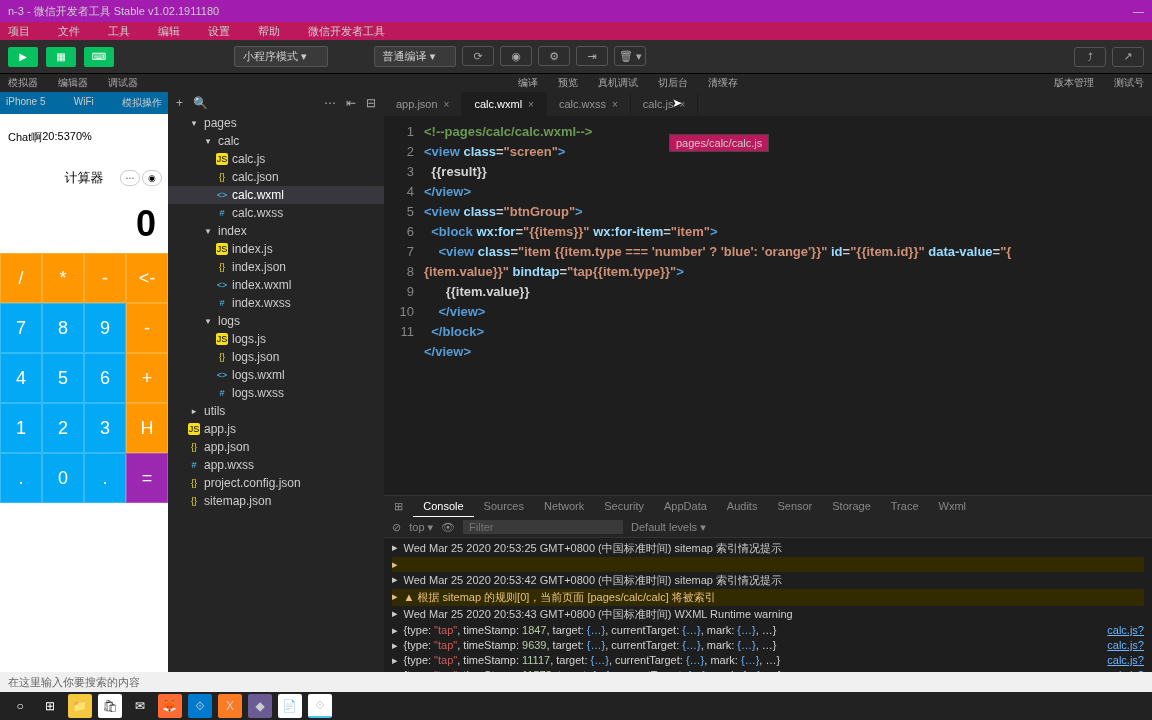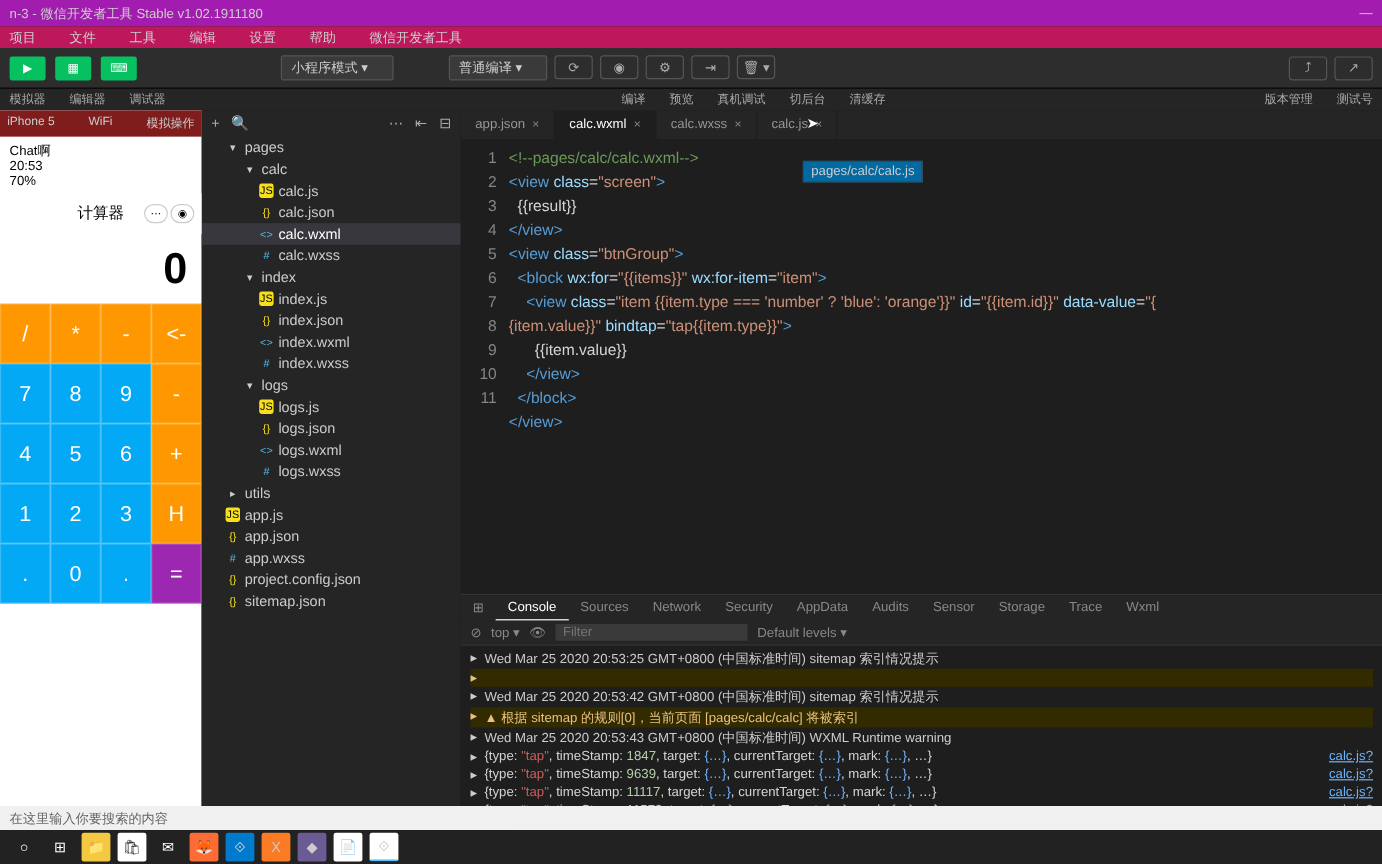--- a/index.html
+++ b/index.html
@@ -9,22 +9,22 @@
 .menubar span { cursor: pointer; }
 .maintoolbar { background: #2d2d2d; height: 34px; display: flex; align-items: center; border-bottom: 1px solid #000; }
 .btn-green { background: #07c160; width: 30px; height: 20px; border-radius: 2px; margin-left: 8px; display: flex; align-items: center; justify-content: center; color: #fff; font-size: 10px; }
 .dropdown { background: #3a3a3a; color: #ccc; font-size: 11px; padding: 2px 20px 2px 8px; border: 1px solid #555; border-radius: 2px; position: relative; }
 .toolbar-center { display: flex; gap: 6px; align-items: flex-start; margin-left: 120px; }
 .icon-btn { width: 32px; height: 20px; border: 1px solid #555; border-radius: 3px; display: flex; align-items: center; justify-content: center; color: #aaa; font-size: 11px; }
 .toolbar-right { margin-left: auto; margin-right: 8px; display: flex; gap: 6px; align-items: center; }
 .subbar { background: #252526; height: 18px; display: flex; align-items: center; padding: 0 8px; gap: 20px; font-size: 10px; color: #aaa; }
 .main-area { display: flex; height: 606px; }
 .simulator { width: 168px; background: #fff; display: flex; flex-direction: column; }
-.sim-top { background: #7f1d1d; color: #ccc; font-size: 10px; padding: 4px 6px; display: flex; justify-content: space-between; }
-.sim-status { background: #fff; color: #000; padding: 4px 8px; font-size: 11px; display: flex; justify-content: flex-start; flex-direction: column; }
+.sim-top { background: #0369a1; color: #ccc; font-size: 10px; padding: 4px 6px; display: flex; justify-content: space-between; }
+.sim-status { background: #fff; color: #000; padding: 16px 8px; font-size: 11px; display: flex; justify-content: flex-start; }
 .sim-header { background: #fff; color: #000; padding: 8px; display: flex; align-items: center; justify-content: center; position: relative; font-size: 13px; }
 .sim-capsule { position: absolute; right: 6px; display: flex; gap: 2px; }
 .sim-cap-btn { width: 20px; height: 16px; border: 1px solid #ccc; border-radius: 10px; font-size: 9px; display: flex; align-items: center; justify-content: center; }
 .sim-screen { background: #fff; color: #000; font-size: 36px; text-align: right; padding: 8px 12px; font-weight: bold; }
 .calc-grid { display: grid; grid-template-columns: repeat(4, 1fr); grid-auto-rows: 50px; }
 .calc-btn { display: flex; align-items: center; justify-content: center; font-size: 18px; color: #fff; border: 1px solid rgba(255,255,255,0.2); }
 .orange { background: #ff9800; }
 .blue { background: #03a9f4; }
 .purple { background: #9c27b0; }
 .sim-bottom { background: #2d2d2d; color: #888; font-size: 10px; padding: 4px 8px; margin-top: auto; display: flex; gap: 16px; }
@@ -41,27 +41,27 @@
 .ico-wxml { color: #4fc3f7; }
 .ico-wxss { color: #4fc3f7; }
 .ico-folder { color: #ccc; }
 .editor-area { flex: 1; display: flex; flex-direction: column; background: #1e1e1e; }
 .tabs { display: flex; background: #252526; height: 24px; }
 .tab { padding: 4px 12px; font-size: 11px; color: #969696; display: flex; align-items: center; gap: 6px; border-right: 1px solid #1e1e1e; cursor: pointer; }
 .tab.active { background: #1e1e1e; color: #fff; }
 .close-x { font-size: 10px; color: #888; }
 .code-area { flex: 1; display: flex; font-family: Consolas, monospace; font-size: 13px; position: relative; }
 .gutter { width: 40px; text-align: right; color: #858585; padding: 6px 10px 6px 0; line-height: 20px; }
-.code { padding: 6px 0; line-height: 20px; white-space: pre; }
+.code { padding: 6px 0; line-height: 20px; white-space: pre; font-weight: bold; }
 .c-comment { color: #6a9955; }
 .c-tag { color: #569cd6; }
 .c-attr { color: #9cdcfe; }
 .c-str { color: #ce9178; }
 .c-text { color: #d4d4d4; }
-.hover-tooltip { position: absolute; left: 285px; top: 18px; background: #0369a1; border: 1px solid #454545; padding: 2px 6px; font-size: 11px; color: #ccc; }
+.hover-tooltip { position: absolute; left: 285px; top: 18px; background: #be185d; border: 1px solid #454545; padding: 2px 6px; font-size: 11px; color: #ccc; }
 .status-bar { background: #2d2d2d; color: #ccc; font-size: 10px; padding: 3px 10px; display: flex; justify-content: space-between; }
 .console-area { background: #1e1e1e; border-top: 1px solid #333; }
 .console-tabs { display: flex; gap: 0; background: #252526; font-size: 11px; }
 .ctab { padding: 4px 10px; color: #888; cursor: pointer; }
 .ctab.active { color: #fff; border-bottom: 1px solid #fff; }
 .console-toolbar { display: flex; align-items: center; gap: 8px; padding: 3px 8px; font-size: 11px; color: #888; background: #252526; border-bottom: 1px solid #333; }
 .console-filter { background: #3a3a3a; border: none; color: #ccc; padding: 1px 6px; font-size: 11px; width: 160px; }
 .console-body { font-family: Consolas, monospace; font-size: 11px; padding: 2px 8px; max-height: 160px; overflow: auto; }
 .con-line { padding: 1px 0; display: flex; gap: 6px; }
 .con-warn { background: #332b00; color: #e8c17e; }

